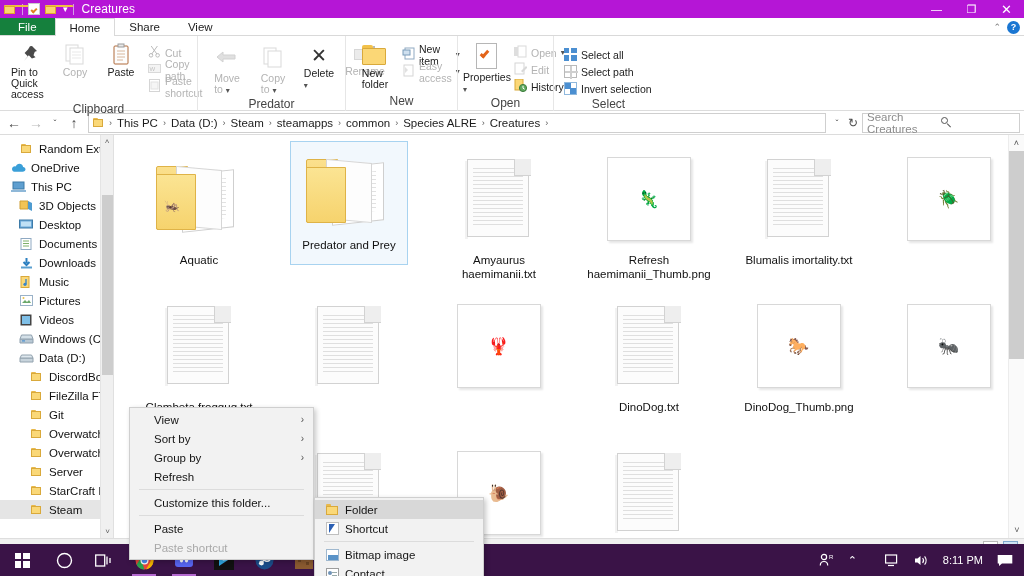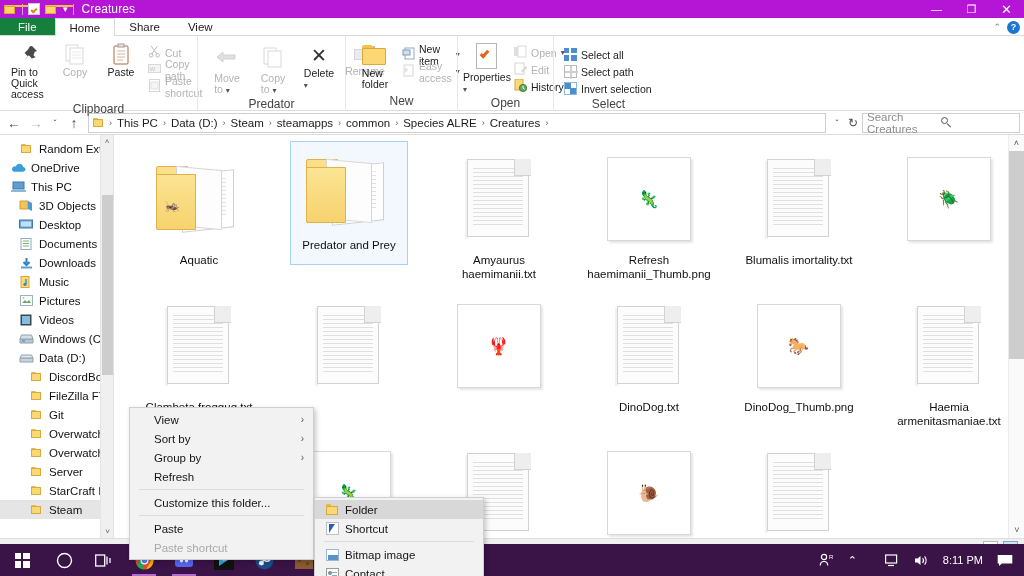--- a/index.html
+++ b/index.html
@@ -794,31 +794,20 @@
 
         <div class="cell">
           <div class="thumbwrap">
             <div class="png-ic">
                 <span class="creature">🐎</span>
               </div>
           </div>
           <div class="nm">DinoDog_Thumb.png</div>
         </div>
 
-        <div class="cell">
-          <div class="thumbwrap">
-            <div class="doc-ic">
-                <span class="shadow"></span>
-                <span class="page"></span>
-                <span class="txt"></span>
-                <span class="fold"></span>
-              </div>
-          </div>
-          <div class="nm">Haemia armenitasmaniae.txt</div>
-        </div>
 
         <div class="cell">
           <div class="thumbwrap">
             <div class="png-ic">
                 <span class="creature">🐜</span>
               </div>
           </div>
 
         </div>
 

